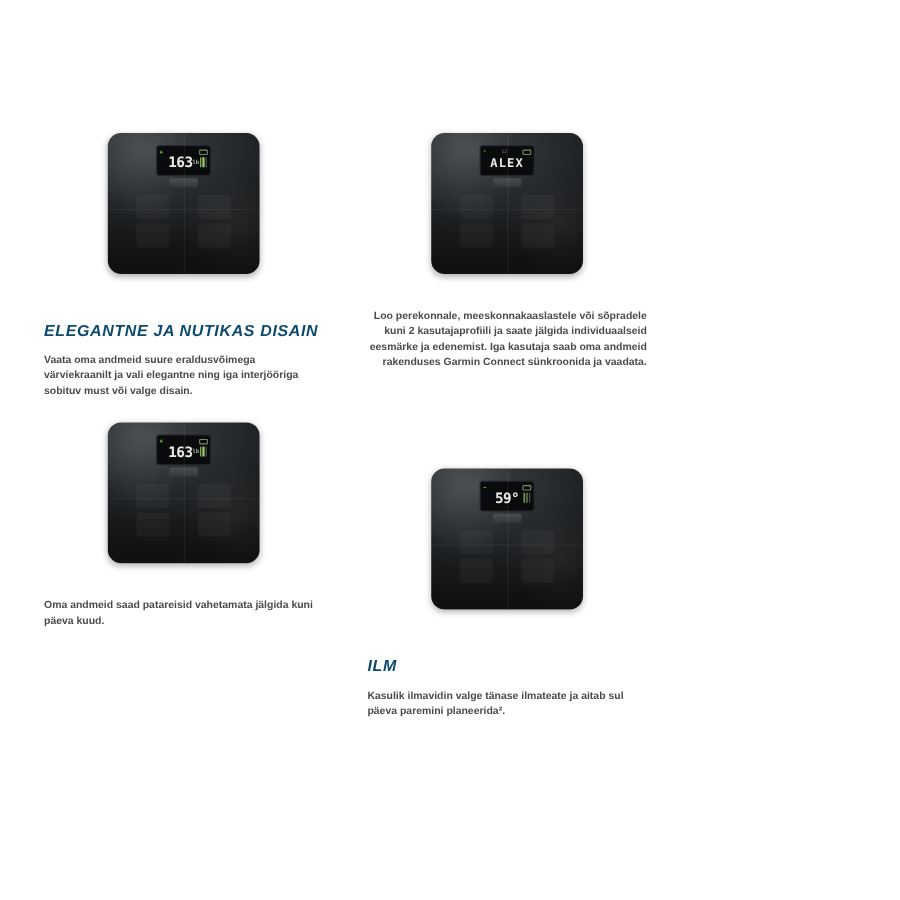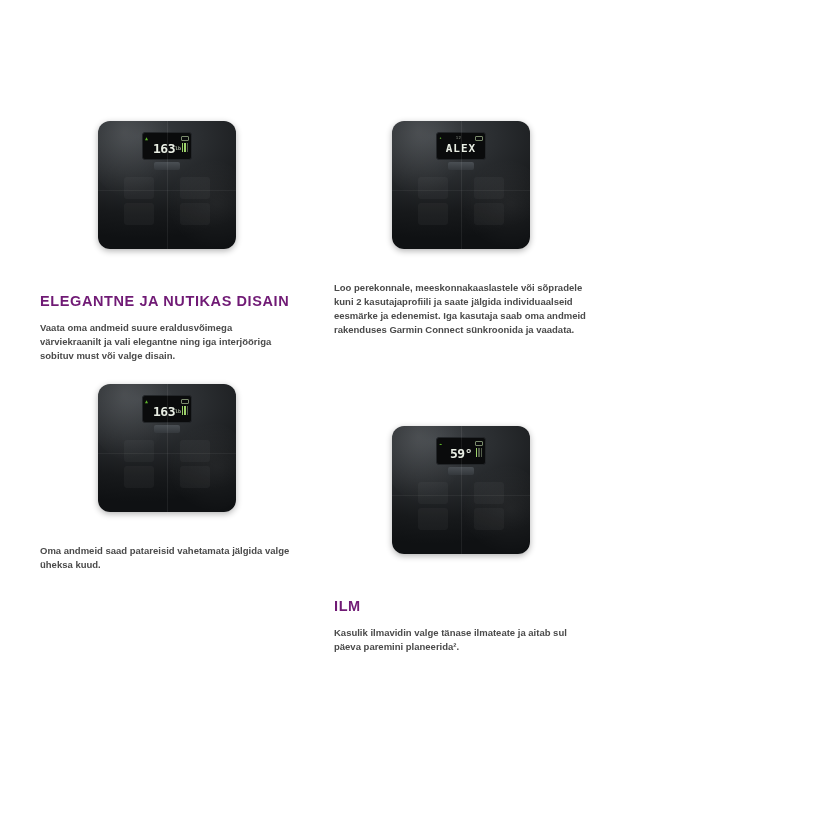--- a/index.html
+++ b/index.html
@@ -27,21 +27,21 @@
     width: 818px;
     display: flex;
     flex-wrap: wrap;
   }
   .feature {
     width: 254px;
     margin-right: 0;
     box-sizing: border-box;
   }
   .feature.col1 { margin-left: 40px; }
-  .feature.col2 { margin-left: 40px; }
+  .feature.col2 { margin-left: 40px; text-align: right; }
   .feature.col3 { margin-left: 40px; }
   .feature-row2 { margin-top: 42px; }
 
   .img-wrap {
     width: 254px;
     height: 170px;
     display: flex;
     align-items: center;
     justify-content: center;
   }
@@ -190,23 +190,24 @@
   .pad.tr { right: 26px; top: 56px; }
   .pad.bl { left: 26px; bottom: 24px; }
   .pad.br { right: 26px; bottom: 24px; }
 
   .feature h3 {
     margin: 22px 0 0 0;
     font-size: 14.5px;
     line-height: 18px;
     letter-spacing: 0.6px;
     font-weight: bold;
-    color: #701a75;
+    color: #0c4a6e;
     text-transform: uppercase;
     font-family: "Liberation Sans", sans-serif;
+    font-style: italic;
   }
   .feature p {
     margin: 11px 0 0 0;
     font-size: 9.5px;
     line-height: 14px;
     color: #4a4a4a;
     font-family: "Liberation Sans", sans-serif;
     font-weight: bold;
   }
 </style>
@@ -289,21 +290,21 @@
                 <i></i>
               </div>
           </div>
           <div class="foot"></div>
           <div class="pad tl"></div>
           <div class="pad tr"></div>
           <div class="pad bl"></div>
           <div class="pad br"></div>
         </div>
       </div>
-      <p>Oma andmeid saad patareisid vahetamata jälgida valge üheksa kuud.</p>
+      <p>Oma andmeid saad patareisid vahetamata jälgida kuni päeva kuud.</p>
     </div>
 
     <div class="feature col1 feature-row2">
       <div class="img-wrap">
         <div class="scale">
           <div class="glossL"></div>
           <div class="glossR"></div>
           <div class="hseam"></div>
           <div class="screen">
             <div class="topbar">

